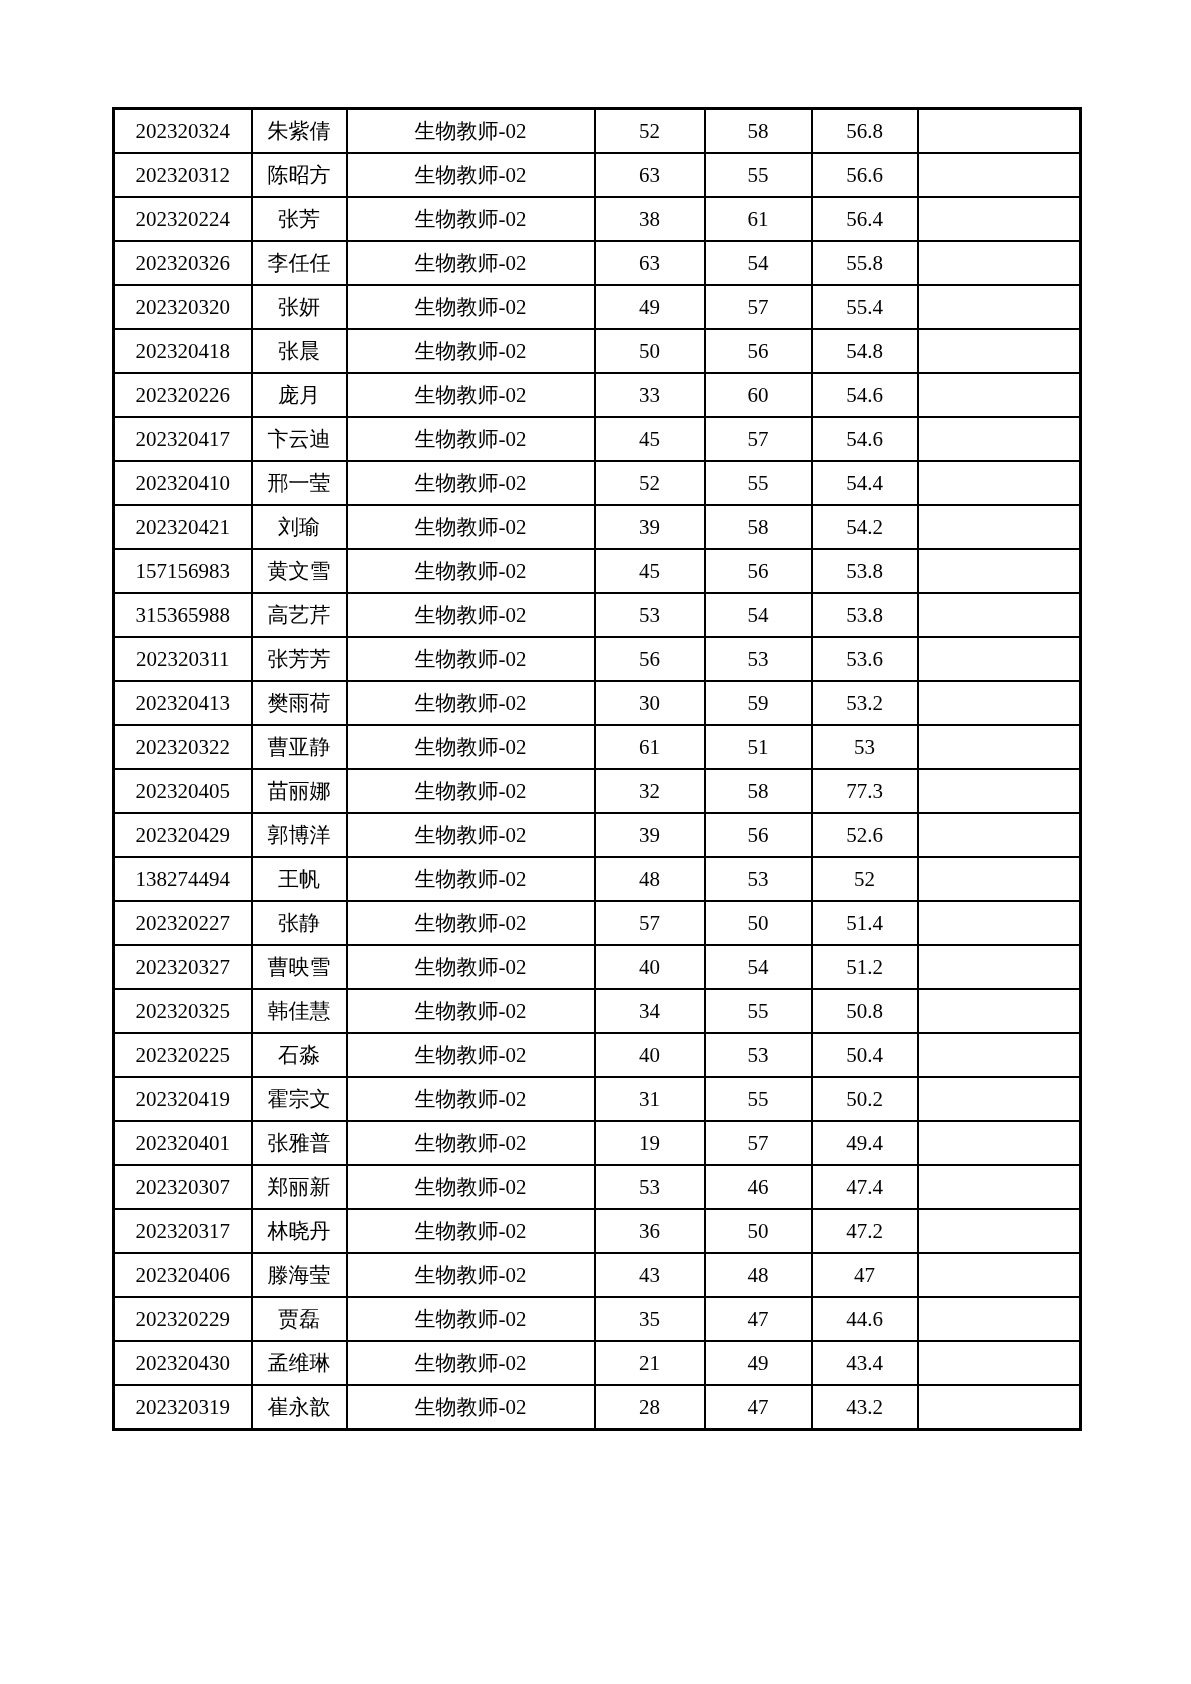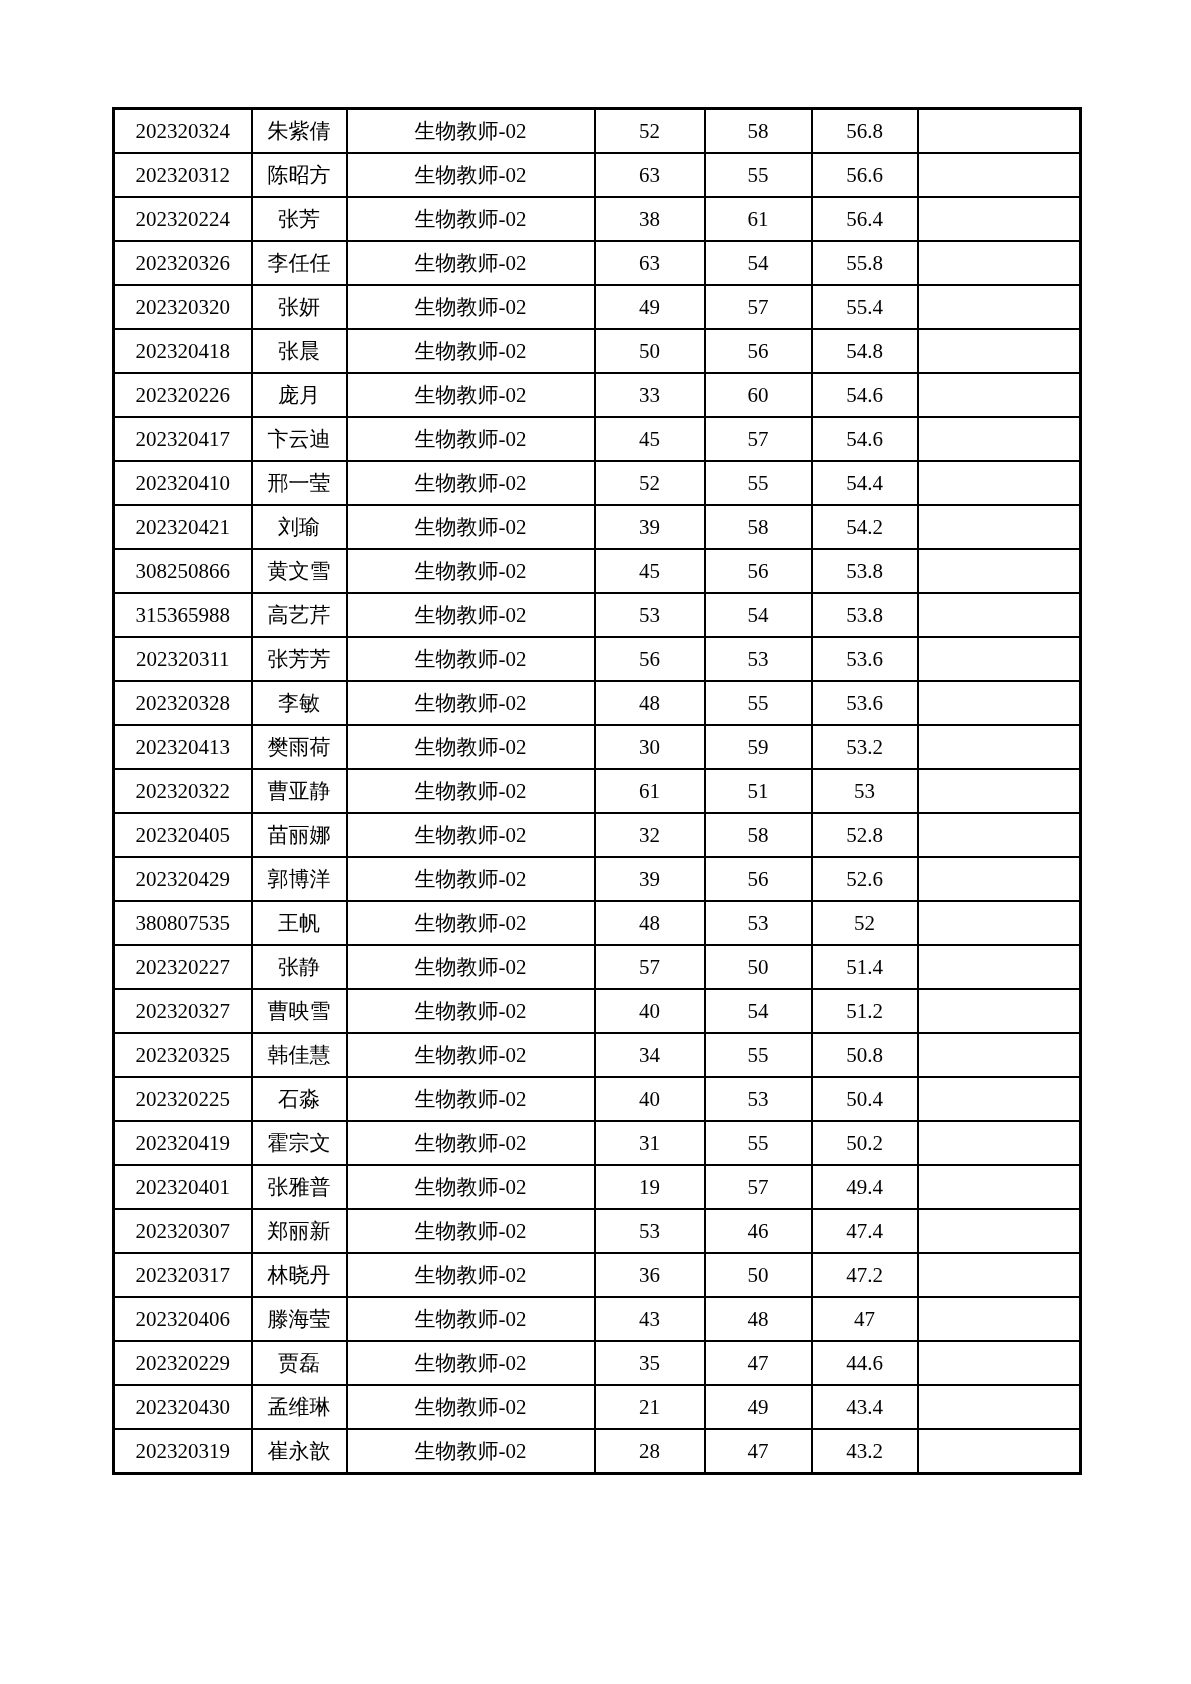--- a/index.html
+++ b/index.html
@@ -147,21 +147,21 @@
         <tr>
           <td>202320421</td>
           <td>刘瑜</td>
           <td>生物教师-02</td>
           <td>39</td>
           <td>58</td>
           <td>54.2</td>
           <td></td>
         </tr>
         <tr>
-          <td>308250866</td>
+          <td>157156983</td>
           <td>黄文雪</td>
           <td>生物教师-02</td>
           <td>45</td>
           <td>56</td>
           <td>53.8</td>
           <td></td>
         </tr>
         <tr>
           <td>315365988</td>
           <td>高艺芹</td>
@@ -174,29 +174,20 @@
         <tr>
           <td>202320311</td>
           <td>张芳芳</td>
           <td>生物教师-02</td>
           <td>56</td>
           <td>53</td>
           <td>53.6</td>
           <td></td>
         </tr>
         <tr>
-          <td>202320328</td>
-          <td>李敏</td>
-          <td>生物教师-02</td>
-          <td>48</td>
-          <td>55</td>
-          <td>53.6</td>
-          <td></td>
-        </tr>
-        <tr>
           <td>202320413</td>
           <td>樊雨荷</td>
           <td>生物教师-02</td>
           <td>30</td>
           <td>59</td>
           <td>53.2</td>
           <td></td>
         </tr>
         <tr>
           <td>202320322</td>
@@ -206,34 +197,34 @@
           <td>51</td>
           <td>53</td>
           <td></td>
         </tr>
         <tr>
           <td>202320405</td>
           <td>苗丽娜</td>
           <td>生物教师-02</td>
           <td>32</td>
           <td>58</td>
-          <td>52.8</td>
+          <td>77.3</td>
           <td></td>
         </tr>
         <tr>
           <td>202320429</td>
           <td>郭博洋</td>
           <td>生物教师-02</td>
           <td>39</td>
           <td>56</td>
           <td>52.6</td>
           <td></td>
         </tr>
         <tr>
-          <td>380807535</td>
+          <td>138274494</td>
           <td>王帆</td>
           <td>生物教师-02</td>
           <td>48</td>
           <td>53</td>
           <td>52</td>
           <td></td>
         </tr>
         <tr>
           <td>202320227</td>
           <td>张静</td>

